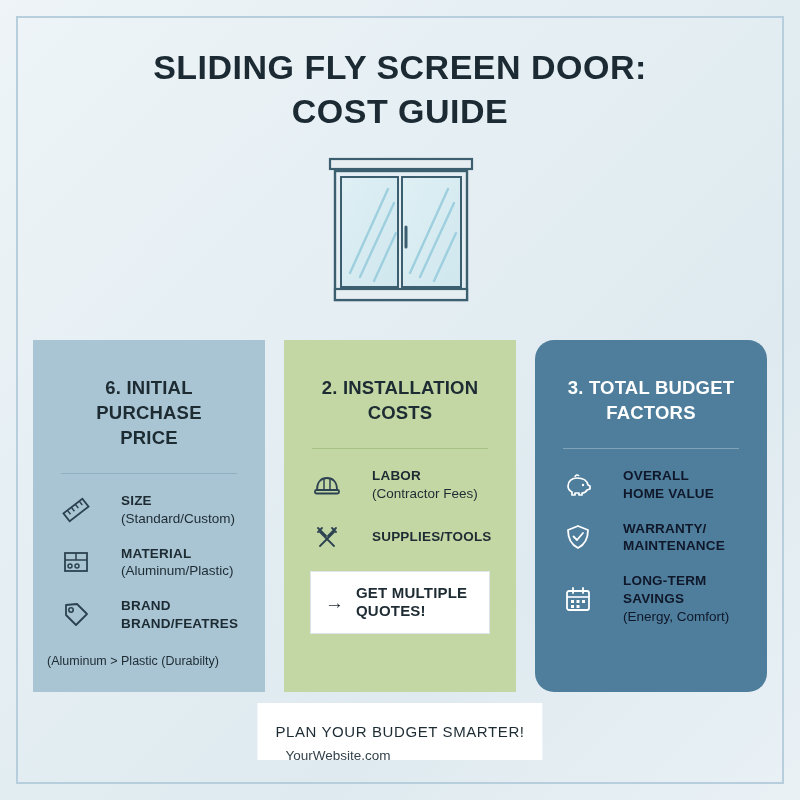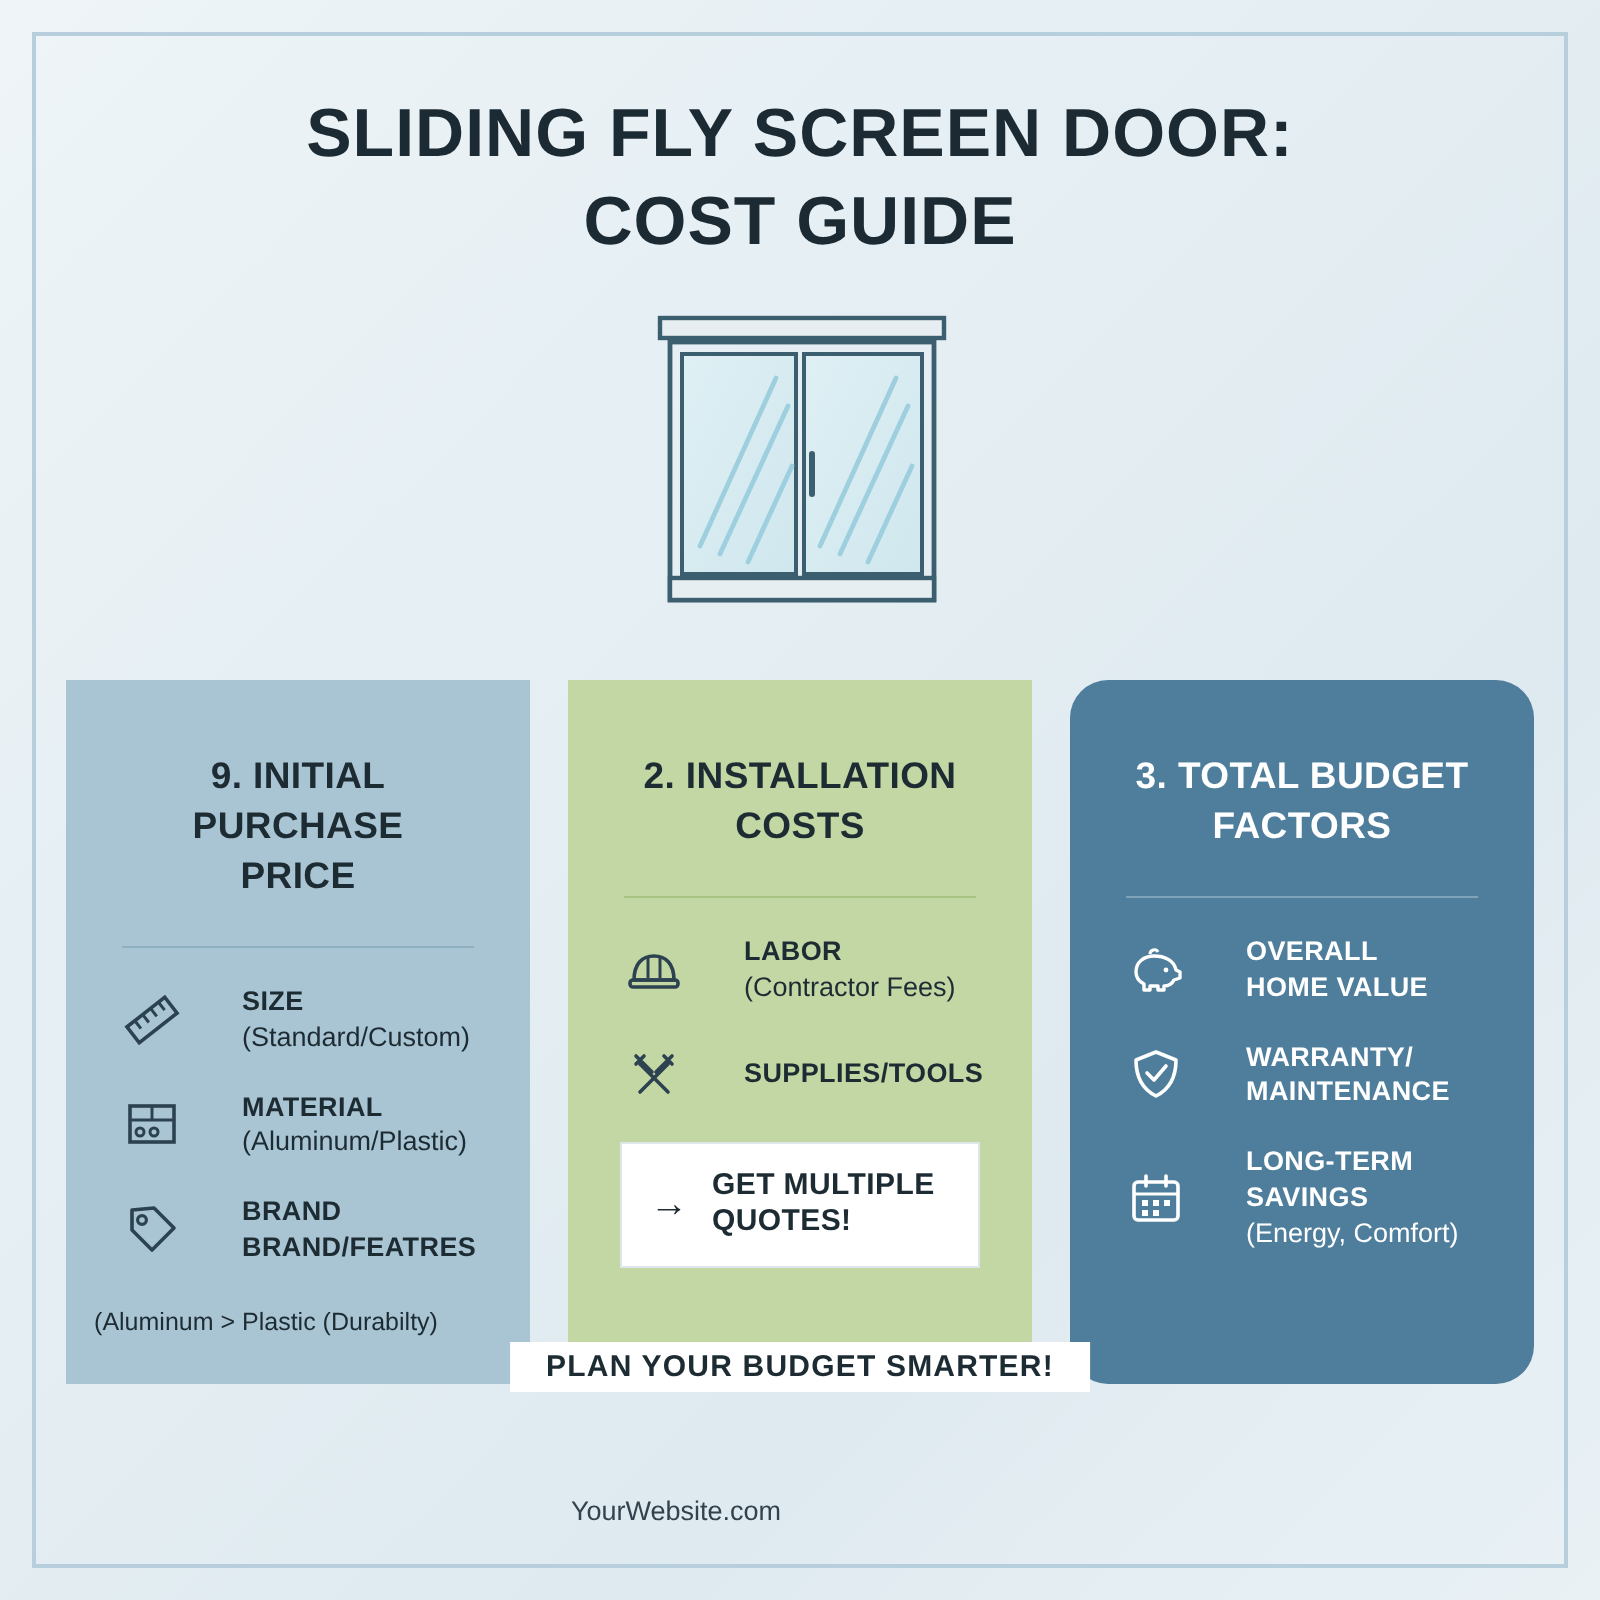--- a/index.html
+++ b/index.html
@@ -106,21 +106,21 @@
     flex: 0 0 34px;
     display: flex;
     align-items: center;
     justify-content: center;
   }
   .item-text {
     font-size: 13.5px;
     line-height: 1.32;
     color: #1d2b33;
   }
-  .col-3 .item-text { color: #ffffff; }
+  .col-3 .item-text { color: #0f172a; }
   .item-text .strong {
     font-weight: bold;
     display: block;
     letter-spacing: 0.2px;
   }
   .item-text .sub {
     display: block;
   }
   .item-text .one-line {
     font-weight: bold;
@@ -159,25 +159,25 @@
     color: #1d2b33;
     line-height: 1.25;
     letter-spacing: 0.2px;
   }
 
   
   .footer-banner {
     position: absolute;
     left: 50%;
     transform: translateX(-50%);
-    top: 671px;
+    top: 703px;
     background: #ffffff;
-    padding: 4px 18px;
+    padding: 20px 18px;
     font-size: 15px;
-    font-weight: bold;
+    font-weight: normal;
     letter-spacing: 0.6px;
     color: #1d2b33;
     white-space: nowrap;
   }
   .footer-site {
     position: absolute;
     left: 0;
     top: 748px;
     width: 676px;
     text-align: center;
@@ -226,21 +226,21 @@
       </g>
 
       <line x1="84" y1="72" x2="84" y2="92" stroke="#3c5f70" stroke-width="3" stroke-linecap="round"></line>
     </svg>
   </div>
 
   <div class="cols">
 
     <div class="col col-1">
       <div class="col-head">
-        <span>9. INITIAL PURCHASE</span><br>
+        <span>6. INITIAL PURCHASE</span><br>
         <span>PRICE</span>
       </div>
       <div class="divider"></div>
 
       <div class="item">
         <span class="item-icon">
           <svg width="30" height="30" viewBox="0 0 30 30">
             <g transform="rotate(-38 15 15)">
               <rect x="3" y="10" width="24" height="10" fill="none" stroke="#2c4250" stroke-width="1.8"></rect>
               <line x1="8" y1="10" x2="8" y2="15" stroke="#2c4250" stroke-width="1.5"></line>

